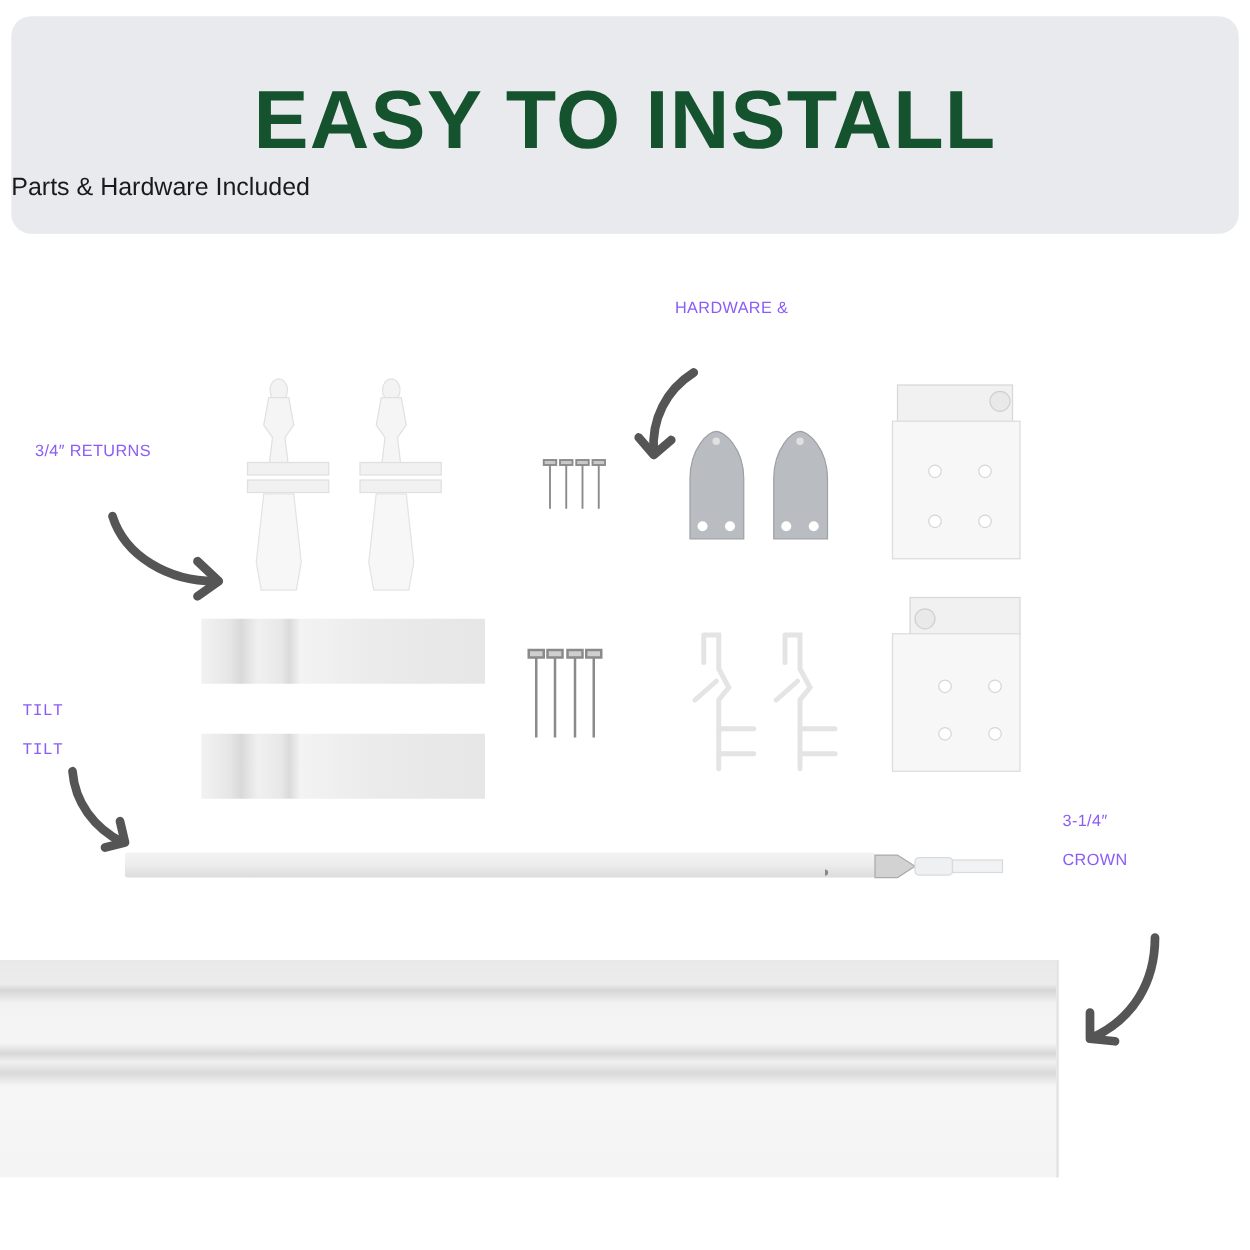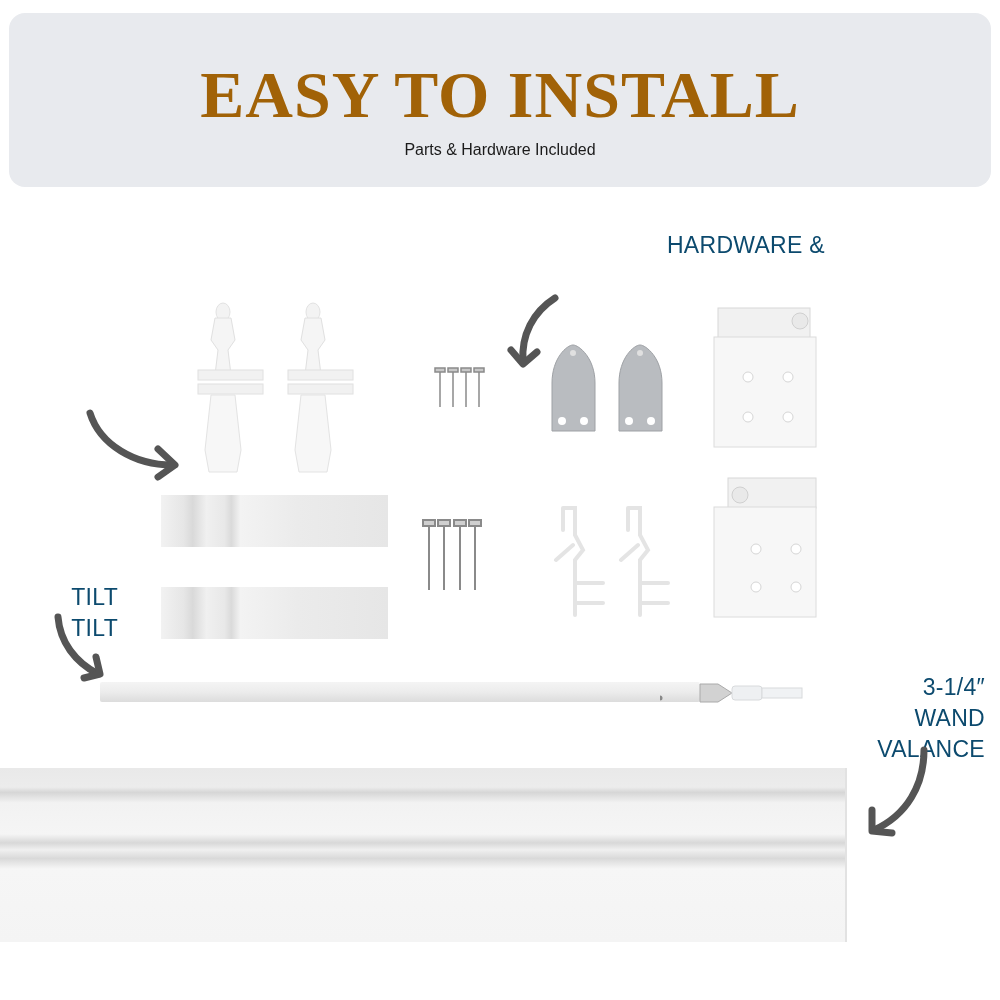--- a/index.html
+++ b/index.html
@@ -1,36 +1,37 @@
 <!DOCTYPE html>
 <html><head>
 <meta charset="utf-8">
 <style>
   html,body{margin:0;padding:0;background:#ffffff;}
   body{width:1000px;height:1000px;position:relative;overflow:hidden;font-family:"Liberation Sans",sans-serif;}
   .banner{position:absolute;left:9px;top:13px;width:982px;height:174px;background:#e8eaee;border-radius:16px;}
-  .banner-title{position:absolute;left:0;right:0;top:44px;text-align:center;font-family:Liberation Serif, serif;font-weight:bold;font-size:66px;letter-spacing:1px;color:#a16207;line-height:76px;}
-  .banner-sub{position:absolute;left:0;right:0;top:122px;text-align:center;font-size:16px;color:#1a1a1a;line-height:30px;}
-  .label{position:absolute;text-align:right;font-size:23px;line-height:31px;color:#0c4a6e;letter-spacing:0.3px;}
+  .banner-title{position:absolute;left:0;right:0;top:44px;text-align:center;font-family:Liberation Sans, sans-serif;font-weight:bold;font-size:66px;letter-spacing:1px;color:#14532d;line-height:76px;}
+  .banner-sub{position:absolute;left:0;right:0;top:122px;text-align:left;font-size:20px;color:#1a1a1a;line-height:30px;}
+  .label{position:absolute;text-align:left;font-size:13px;line-height:31px;color:#8b5cf6;letter-spacing:0.3px;}
   .label span{display:block;}
   svg.arrow{position:absolute;overflow:visible;}
   .part{position:absolute;}
   .strip{position:absolute;height:52px;background:linear-gradient(90deg,#f2f2f2 0%,#e6e6e6 10%,#d9d9d9 14%,#f0f0f0 20%,#e8e8e8 28%,#dadada 31%,#f3f3f3 35%,#ebebeb 60%,#e6e6e6 100%);}
   .wand{position:absolute;left:100px;top:682px;width:600px;height:20px;background:linear-gradient(180deg,#f4f4f4 0%,#ececec 50%,#dcdcdc 100%);border-radius:2px;}
   .valance{position:absolute;left:0;top:768px;width:845px;height:174px;background:linear-gradient(180deg,#e9e9e9 0%,#ececec 11%,#d6d6d6 14%,#f2f2f2 20%,#f5f5f5 38%,#d8d8d8 43%,#f0f0f0 47%,#d9d9d9 52%,#f6f6f6 58%,#f4f4f4 100%);border-right:2px solid #e2e2e2;}
 </style>
 </head>
 <body>
 
 <div class="banner">
   <div class="banner-title">EASY TO INSTALL</div>
   <div class="banner-sub">Parts &amp; Hardware Included</div>
 </div>
 
 <div class="label" style="left:28px;top:345px;width:172px;">
+  <span>3/4″ RETURNS</span>
 </div>
 <svg class="arrow" style="left:80px;top:405px;" width="110" height="80">
   <path d="M10 8 C 20 40, 55 60, 92 60" stroke="#555" stroke-width="7" fill="none" stroke-linecap="round"></path>
   <path d="M78 44 L95 60 L78 72" stroke="#555" stroke-width="7" fill="none" stroke-linecap="round" stroke-linejoin="round"></path>
 </svg>
 
 <svg class="part" style="left:195px;top:300px;" width="75" height="175">
   <ellipse cx="28" cy="12" rx="7" ry="9" fill="#f3f3f3" stroke="#e2e2e2"></ellipse>
   <path d="M20 18 L36 18 L40 40 L33 50 L36 75 L20 75 L23 50 L16 40 Z" fill="#f5f5f5" stroke="#e0e0e0"></path>
   <rect x="3" y="70" width="65" height="10" fill="#f1f1f1" stroke="#e0e0e0"></rect>
@@ -114,40 +115,39 @@
 <svg class="part" style="left:708px;top:475px;" width="112" height="145">
   <rect x="20" y="3" width="88" height="30" fill="#f1f1f1" stroke="#d8d8d8"></rect>
   <circle cx="32" cy="20" r="8" fill="#e9e9e9" stroke="#d0d0d0"></circle>
   <rect x="6" y="32" width="102" height="110" fill="#f7f7f7" stroke="#dcdcdc"></rect>
   <circle cx="48" cy="74" r="5" fill="#fff" stroke="#d6d6d6"></circle>
     <circle cx="88" cy="74" r="5" fill="#fff" stroke="#d6d6d6"></circle>
   <circle cx="48" cy="112" r="5" fill="#fff" stroke="#d6d6d6"></circle>
     <circle cx="88" cy="112" r="5" fill="#fff" stroke="#d6d6d6"></circle>
 </svg>
 
-<div class="label" style="left:18px;top:582px;width:100px;">
+<div class="label" style="left:18px;top:553px;width:100px;font-family:Liberation Mono, monospace;">
   <span>TILT</span>
   <span>TILT</span>
 </div>
 <svg class="arrow" style="left:50px;top:612px;" width="60" height="70">
   <path d="M8 5 C 10 30, 25 50, 48 62" stroke="#555" stroke-width="7" fill="none" stroke-linecap="round"></path>
   <path d="M46 45 L50 62 L34 66" stroke="#555" stroke-width="7" fill="none" stroke-linecap="round" stroke-linejoin="round"></path>
 </svg>
 
 <div class="wand"></div>
 <svg class="part" style="left:660px;top:680px;" width="150" height="26">
   <circle cx="0" cy="18" r="2.5" fill="#888"></circle>
   <path d="M40 4 L58 4 L72 13 L58 22 L40 22 Z" fill="#d2d2d2" stroke="#aaa"></path>
   <rect x="72" y="6" width="30" height="14" fill="#eef0f2" stroke="#d8dadc" rx="3"></rect>
   <rect x="102" y="8" width="40" height="10" fill="#f0f2f4" stroke="#d8dadc"></rect>
 </svg>
 
-<div class="label" style="left:850px;top:672px;width:135px;">
+<div class="label" style="left:850px;top:641px;width:135px;">
   <span>3-1/4″</span>
-  <span>WAND</span>
-  <span>VALANCE</span>
+  <span>CROWN</span>
 </div>
 <svg class="arrow" style="left:862px;top:745px;" width="70" height="95">
   <path d="M62 5 C 62 40, 45 70, 12 85" stroke="#555" stroke-width="7" fill="none" stroke-linecap="round"></path>
   <path d="M10 65 L10 86 L30 88" stroke="#555" stroke-width="7" fill="none" stroke-linecap="round" stroke-linejoin="round"></path>
 </svg>
 
 <div class="valance"></div>
 
 </body></html>

